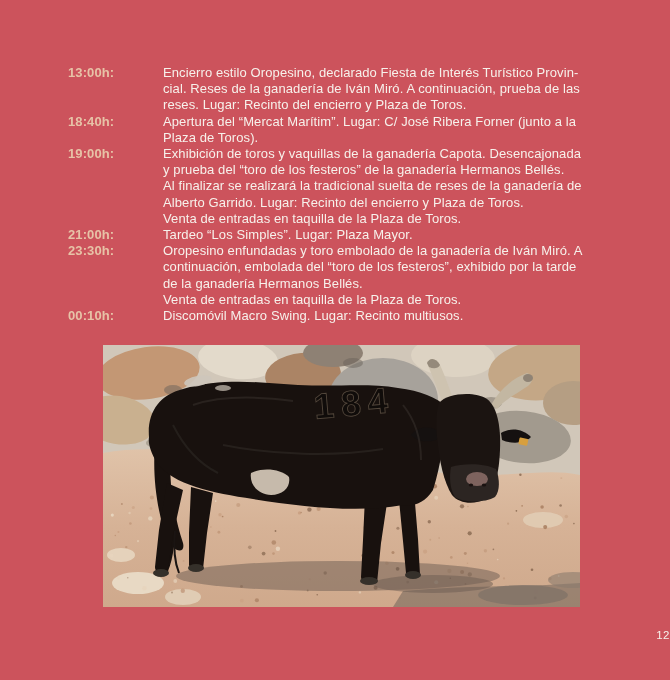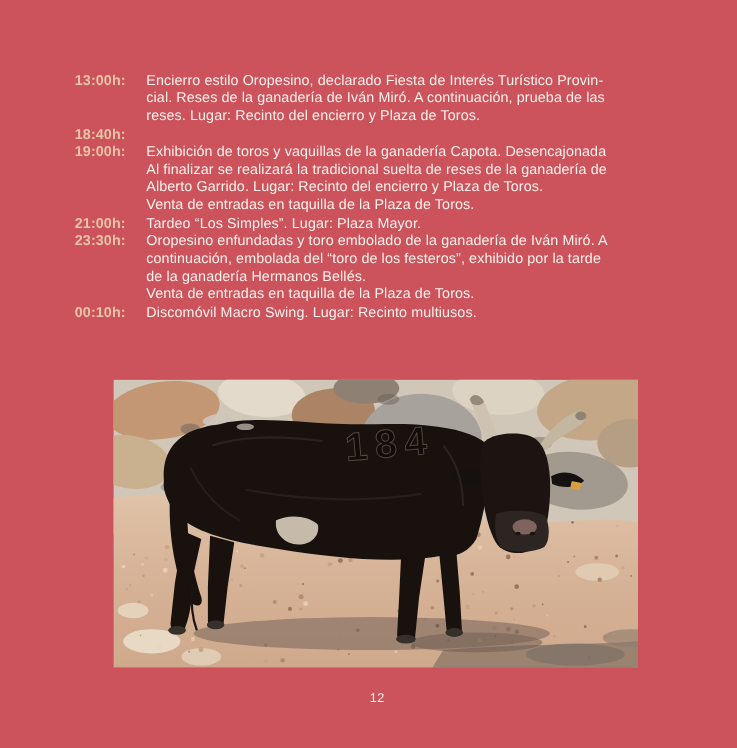--- a/index.html
+++ b/index.html
@@ -25,56 +25,61 @@
     color:var(--text);
   }
   .entry{display:flex;align-items:flex-start;}
   .entry .time{
     flex:0 0 65px;
     color:var(--time);
     white-space:nowrap;
     font-weight:bold;
   }
   .entry .lines{flex:1 1 auto;min-width:0;}
-  .entry .line{white-space:nowrap;}
+  .entry .line{white-space:nowrap;margin-left:30px;}
   .photo{
     position:absolute;
     left:103px;top:345px;
     width:477px;height:262px;
     overflow:hidden;
   }
   .photo svg{display:block;width:100%;height:100%;}
   .pagenum{
     position:absolute;
     left:16px;right:0;top:629px;
-    text-align:center;
+    text-align:right;
     font-size:11.5px;
     letter-spacing:0.5px;
     color:var(--text);
   }
 </style>
 </head>
 <body>
 
 <div class="schedule">
     <div class="entry">
       <div class="time">13:00h:</div>
       <div class="lines">
         <div class="line">Encierro estilo Oropesino, declarado Fiesta de Interés Turístico Provin-</div>
         <div class="line">cial. Reses de la ganadería de Iván Miró. A continuación, prueba de las</div>
         <div class="line">reses. Lugar: Recinto del encierro y Plaza de Toros.</div>
       </div>
     </div>
     <div class="entry">
       <div class="time">18:40h:</div>
+      <div class="lines">
+        <div class="line">Apertura del “Mercat Marítim”. Lugar: C/ José Ribera Forner (junto a la</div>
+        <div class="line">Plaza de Toros).</div>
+      </div>
     </div>
     <div class="entry">
       <div class="time">19:00h:</div>
       <div class="lines">
         <div class="line">Exhibición de toros y vaquillas de la ganadería Capota. Desencajonada</div>
+        <div class="line">y prueba del “toro de los festeros” de la ganadería Hermanos Bellés.</div>
         <div class="line">Al finalizar se realizará la tradicional suelta de reses de la ganadería de</div>
         <div class="line">Alberto Garrido. Lugar: Recinto del encierro y Plaza de Toros.</div>
         <div class="line">Venta de entradas en taquilla de la Plaza de Toros.</div>
       </div>
     </div>
     <div class="entry">
       <div class="time">21:00h:</div>
       <div class="lines">
         <div class="line">Tardeo “Los Simples”. Lugar: Plaza Mayor.</div>
       </div>

